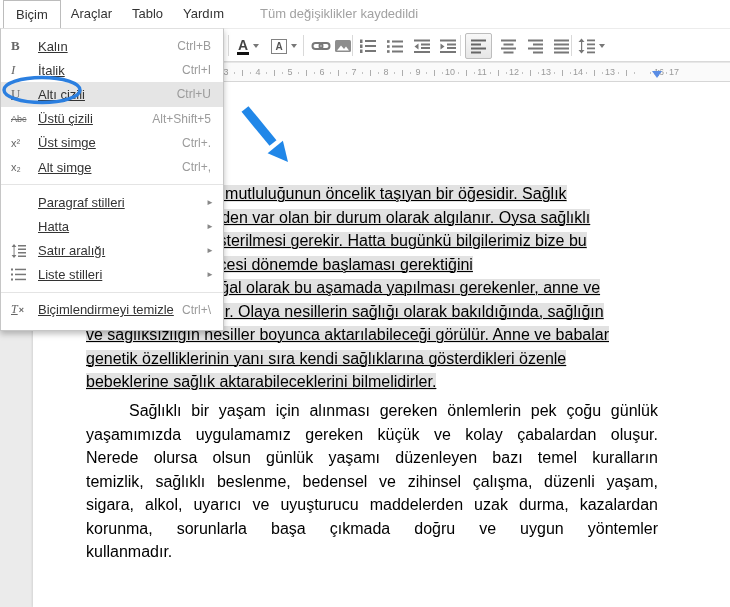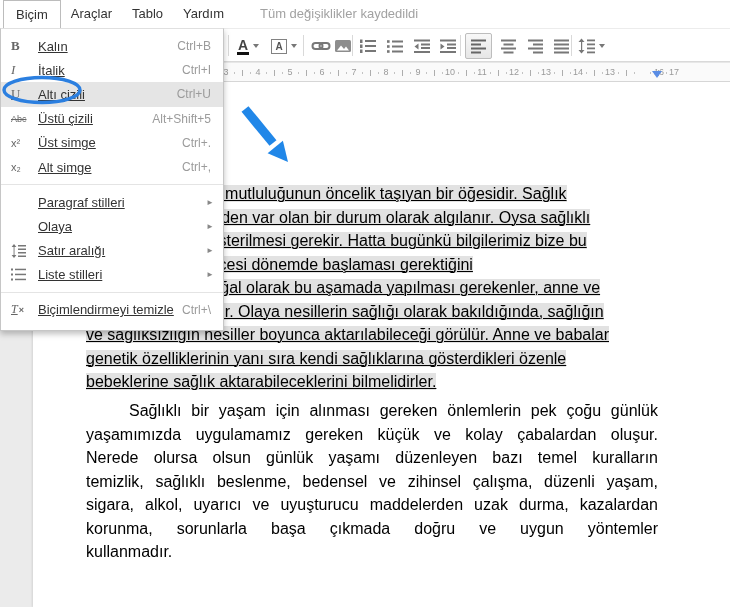--- a/index.html
+++ b/index.html
@@ -329,21 +329,21 @@
         <span class="sc">Ctrl+,</span>
       </div>
       <div class="msep"></div>
       <div class="mi">
         <span class="ic "></span>
         <span class="lbl">Paragraf stilleri</span>
         <span class="sub">►</span>
       </div>
       <div class="mi">
         <span class="ic "></span>
-        <span class="lbl">Olaya</span>
+        <span class="lbl">Hatta</span>
         <span class="sub">►</span>
       </div>
       <div class="mi">
         <span class="ic line-spacing-icon">
           <svg width="15" height="14" viewBox="0 0 15 14">
             <g fill="#777">
               <path d="M3 0l2.4 3H.6z"></path>
               <rect x="2.6" y="2" width="0.9" height="10"></rect>
               <path d="M3 14l2.4-3H.6z"></path>
               <rect x="7" y="1" width="8" height="1.5"></rect>

